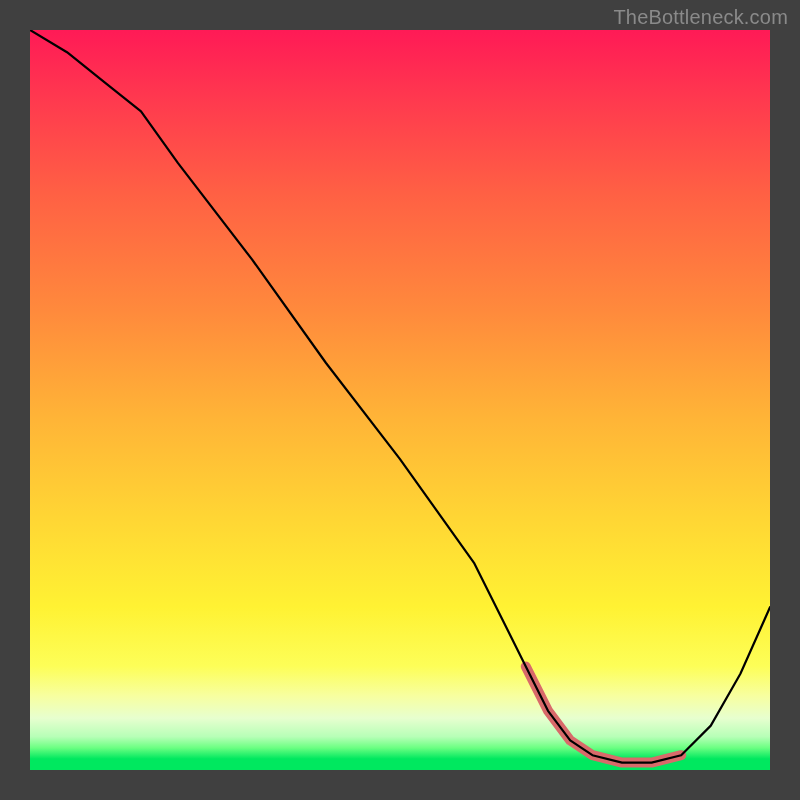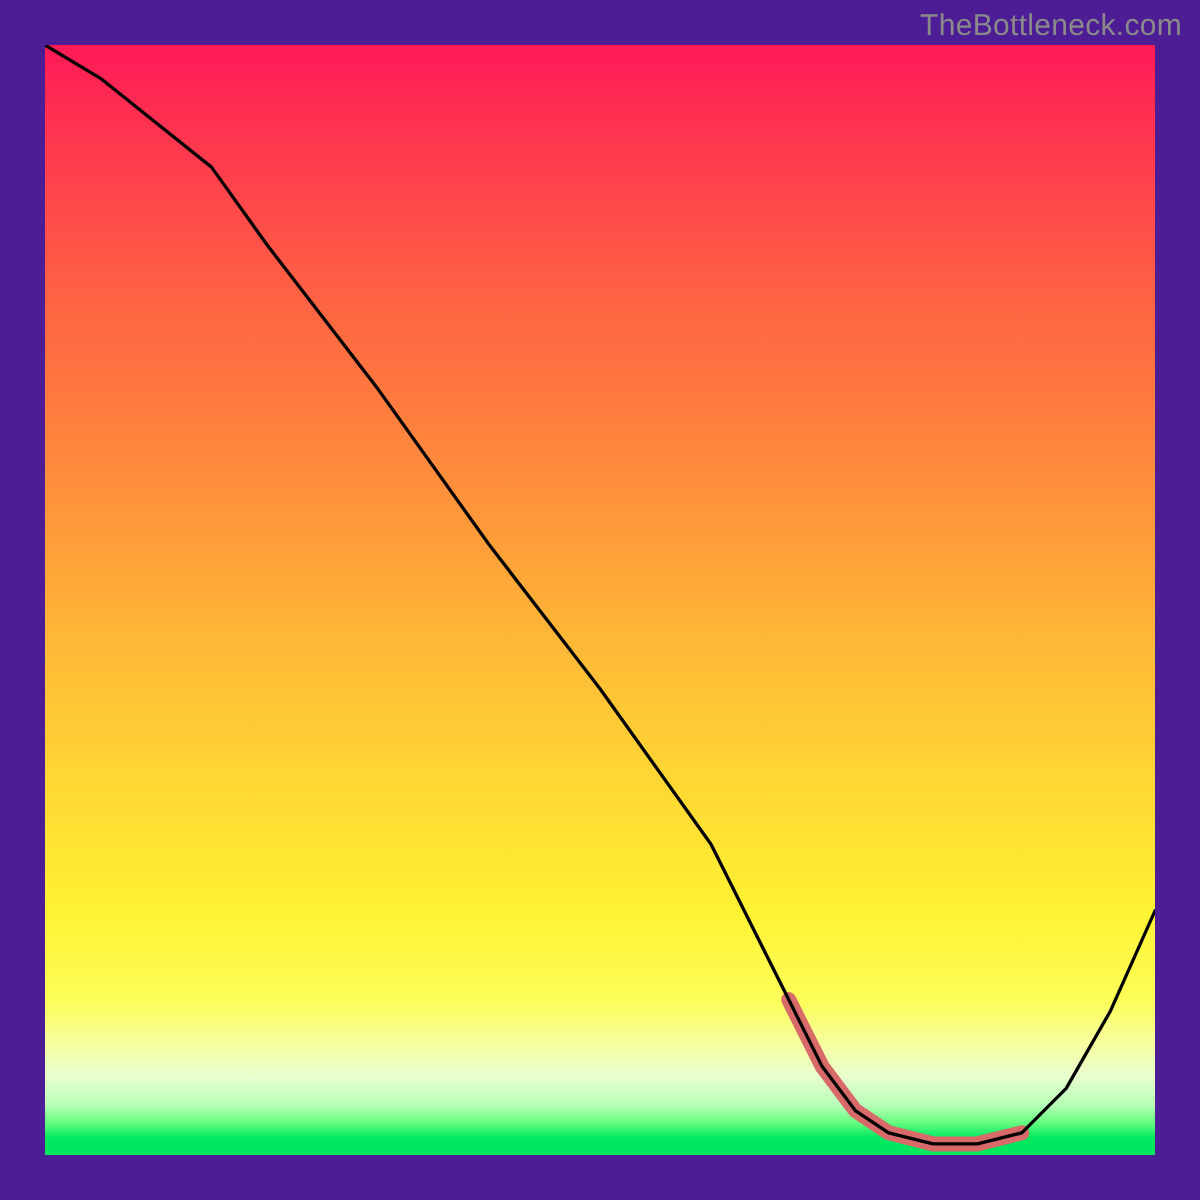--- a/index.html
+++ b/index.html
@@ -3,21 +3,21 @@
 <meta charset="utf-8">
 <style>
   * { margin: 0; padding: 0; box-sizing: border-box; }
   html, body { width: 800px; height: 800px; overflow: hidden; }
   body { background: #000; font-family: Arial, Helvetica, sans-serif; }
 
   .stage {
     position: relative;
     width: 800px;
     height: 800px;
-    background: #4c1d95;
+    background: #404040;
   }
 
   .watermark {
     position: absolute;
     top: 6px;
     right: 12px;
     color: #8a8a8a;
     font-size: 20px;
     font-weight: 500;
     letter-spacing: 0.2px;

